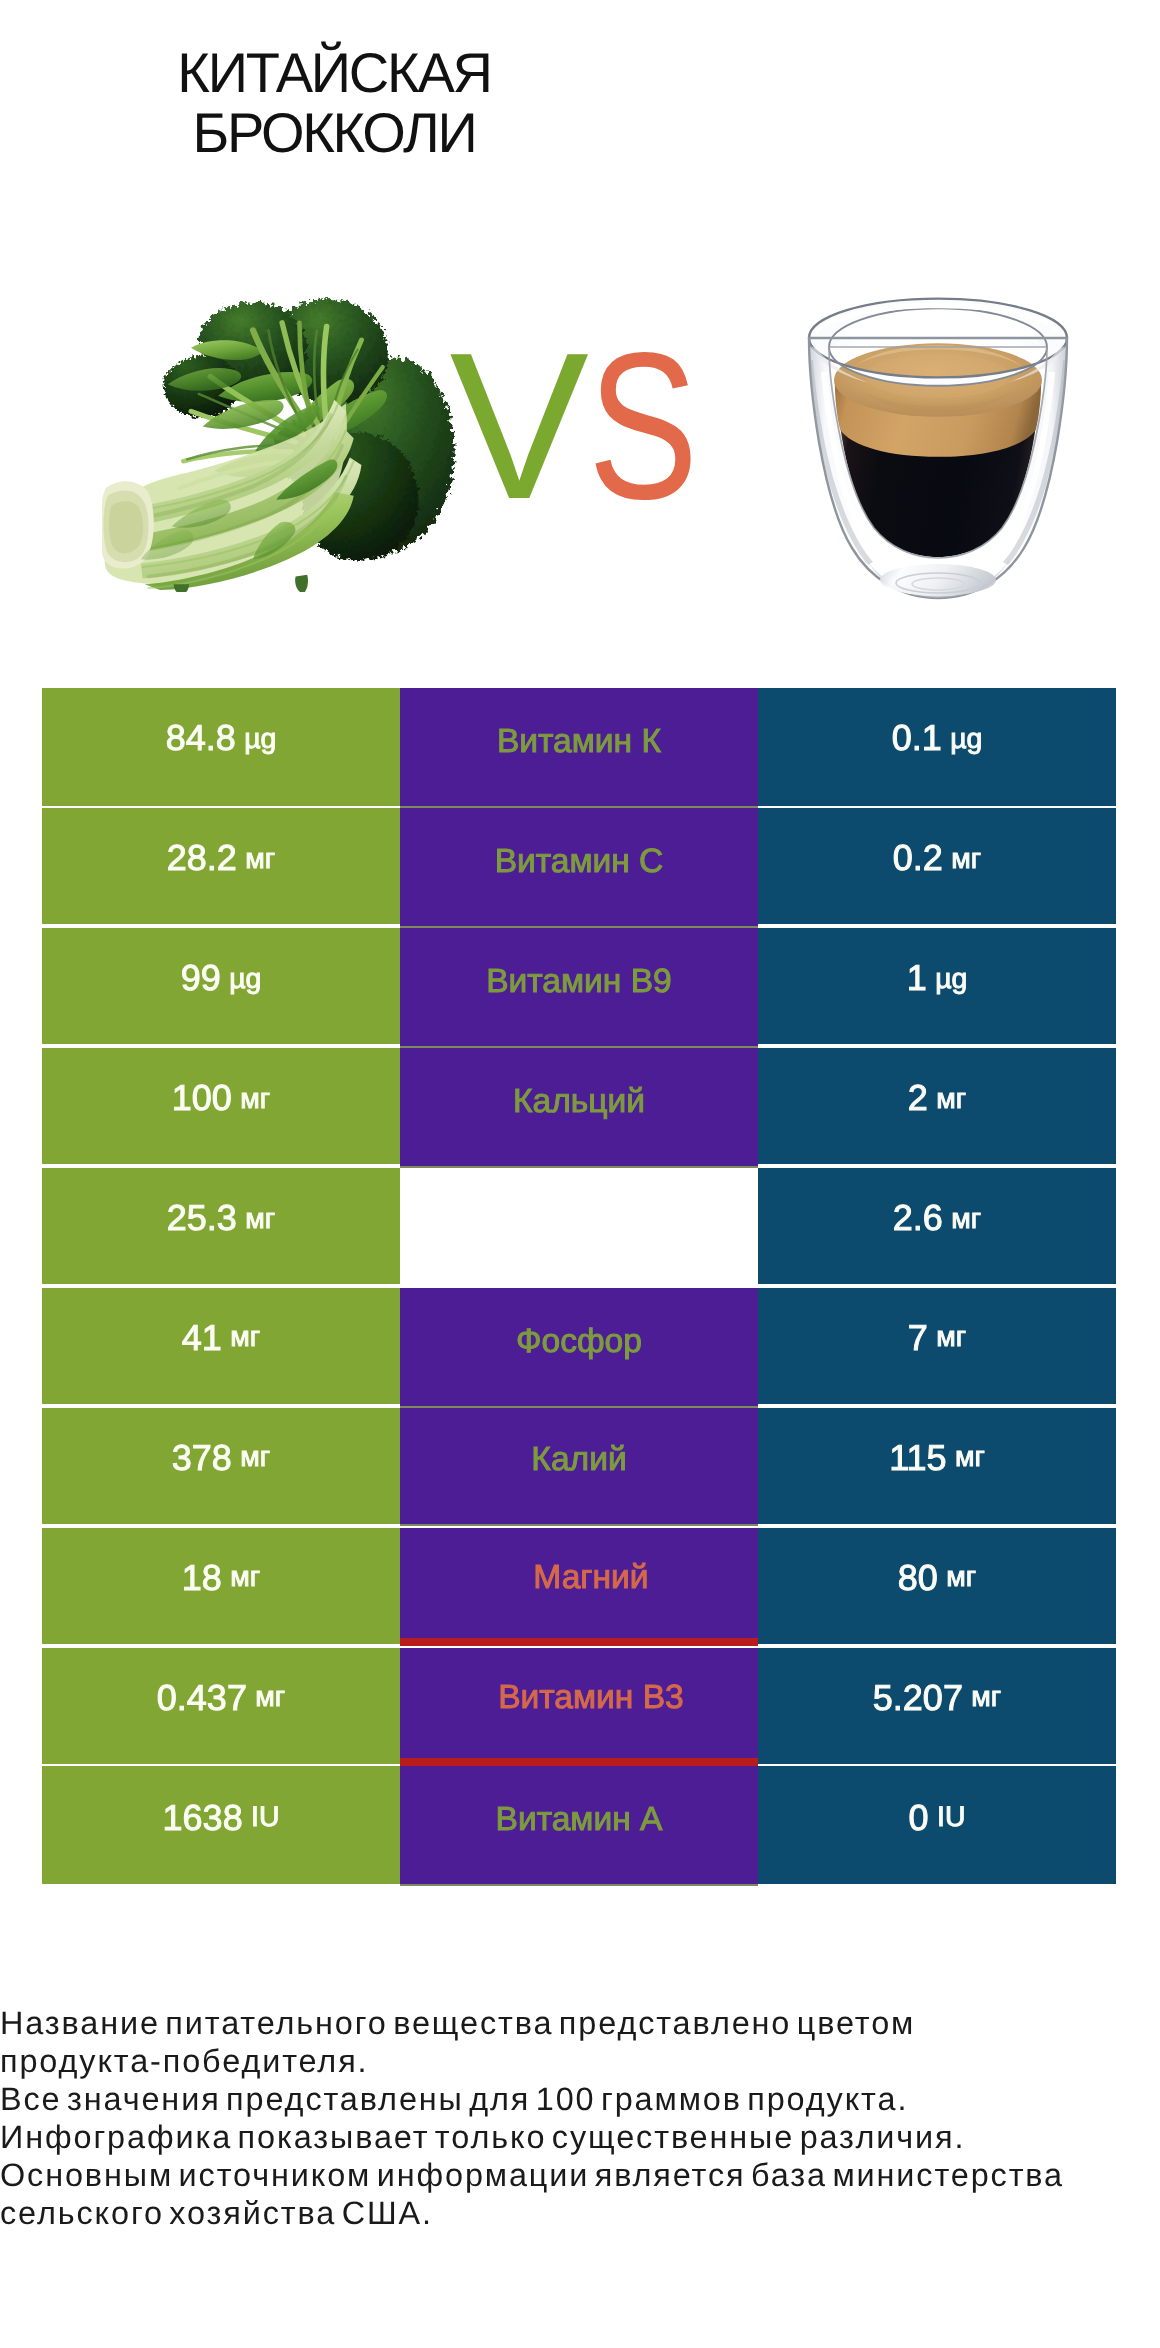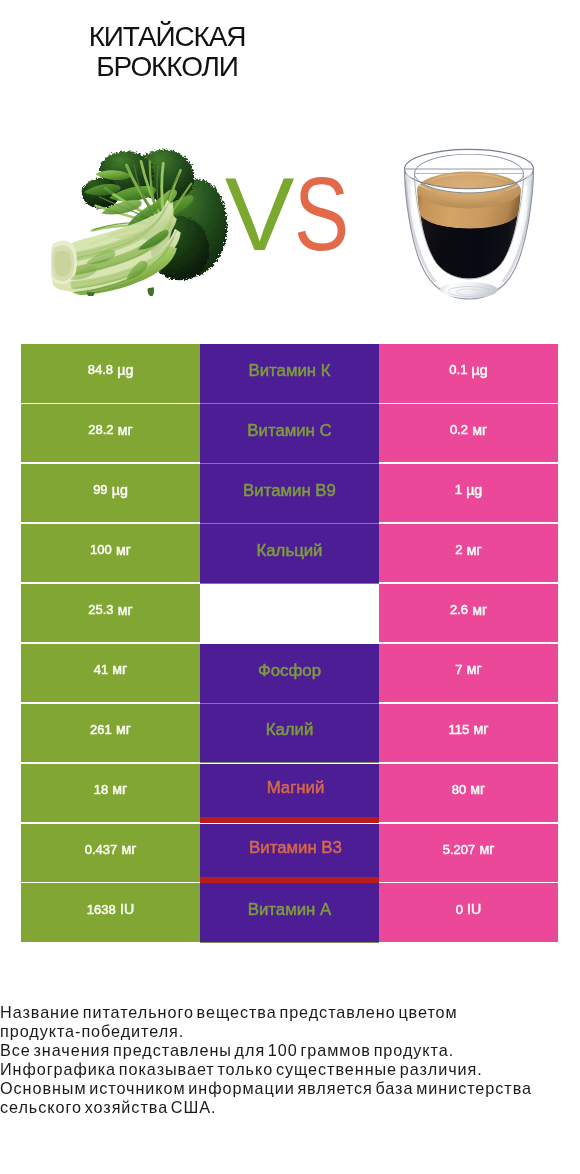--- a/index.html
+++ b/index.html
@@ -22,28 +22,28 @@
   .vs .s{display:inline-block;transform:scaleX(0.79);transform-origin:left center;margin-left:-0.5px;}
   .vs .v{color:#7ba82f;}
   .vs .s{color:#e2694a;}
 
   
   #table{position:absolute;left:21px;top:344.4px;width:537px;}
   .row{position:relative;height:59.9px;}
   .cell{position:absolute;top:0;height:58.2px;width:179px;display:flex;align-items:center;justify-content:center;box-sizing:border-box;padding-bottom:7px;}
   .cell.left{left:0;background:#82a633;}
   .cell.mid{left:179px;background:#4c1d95;height:59.7px;padding-bottom:5.3px;}
-  .cell.right{left:358px;background:#ec4899;}
-  .val{color:#fbfcf4;font-size:13px;font-weight:400;white-space:nowrap;-webkit-text-stroke:0.5px #fbfcf4;}
+  .cell.right{left:358px;background:#0c4a6e;}
+  .val{color:#fbfcf4;font-size:18px;font-weight:400;white-space:nowrap;-webkit-text-stroke:0.5px #fbfcf4;}
   .val.u{font-size:14.2px;}
   .name{font-size:16.8px;font-weight:400;letter-spacing:0;white-space:nowrap;}
   .mid.gw .name{color:#7d9b3e;-webkit-text-stroke:0.5px #7d9b3e;}
   .mid.ow .name{color:#d4694a;-webkit-text-stroke:0.5px #d4694a;}
   .mid.gw{border-bottom:1px solid #7d8a5b;}
-  .mid.ow{border-bottom:6px solid #b91c1c;padding-left:12px;}
+  .mid.ow{border-bottom:4px solid #b91c1c;padding-left:12px;}
   .row:first-child .mid{border-top:0;}
 
   
   #footer{position:absolute;left:0;top:1002.5px;width:580px;text-align:left;color:#1a1a1a;
           font-size:16.2px;line-height:19.05px;white-space:pre-line;letter-spacing:0.95px;word-spacing:-2.7px;}
 </style>
 </head>
 <body>
 
 <div class="page">
@@ -330,21 +330,21 @@
         <div class="cell mid gw">
           <span class="name">Фосфор</span>
         </div>
         <div class="cell right">
           <span class="val">7</span>
           <span class="val u" style="margin-left:4.2px">мг</span>
         </div>
       </div>
       <div class="row">
         <div class="cell left">
-          <span class="val">261</span>
+          <span class="val">378</span>
           <span class="val u" style="margin-left:4.2px">мг</span>
         </div>
         <div class="cell mid gw">
           <span class="name">Калий</span>
         </div>
         <div class="cell right">
           <span class="val">115</span>
           <span class="val u" style="margin-left:4.2px">мг</span>
         </div>
       </div>

